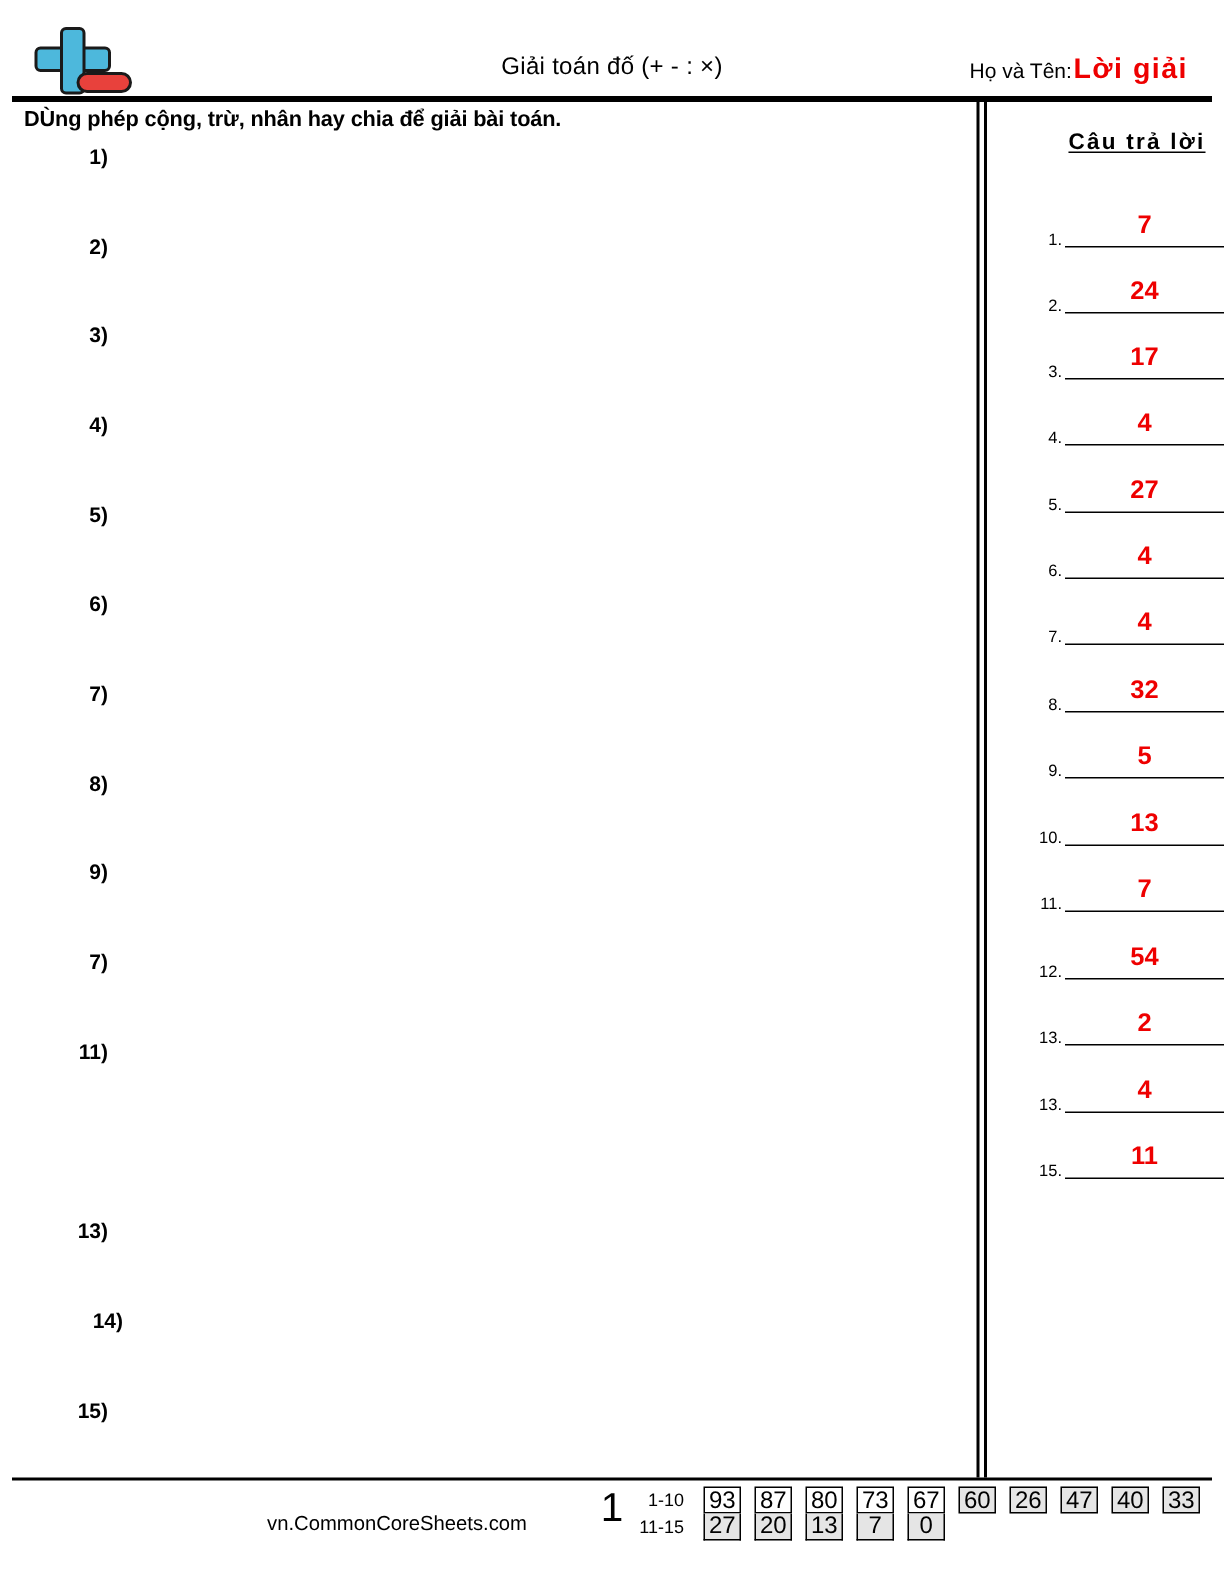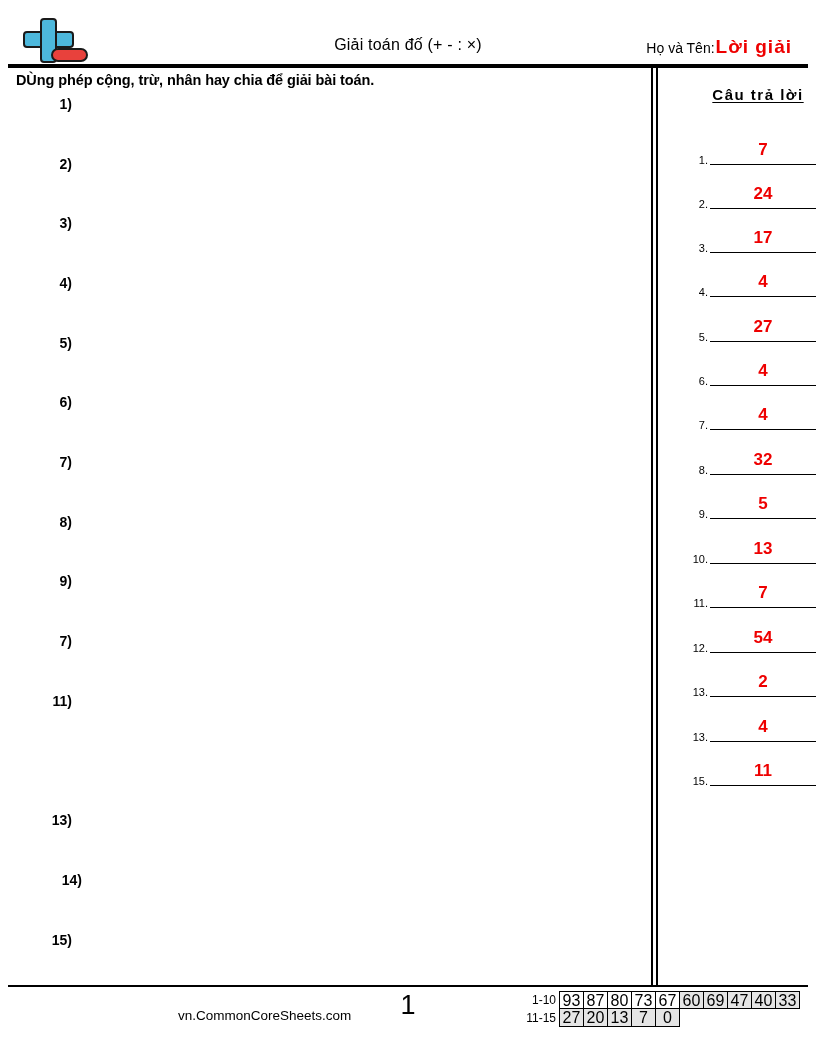--- a/index.html
+++ b/index.html
@@ -231,20 +231,21 @@
   }
 
   #score-table {
     position: absolute;
     right: 16px; top: 4px;
   }
   .score-row {
     display: flex;
     align-items: center;
     height: 18px;
+    gap: 10px;
   }
   .score-label {
     width: 42px;
     text-align: right;
     padding-right: 4px;
     font-size: 12px;
     line-height: 18px;
     box-sizing: border-box;
   }
   .score-cell {
@@ -453,21 +454,21 @@
 
   <div id="score-table">
       <div class="score-row">
         <div class="score-label">1-10</div>
         <div class="score-cell">93</div>
         <div class="score-cell">87</div>
         <div class="score-cell">80</div>
         <div class="score-cell">73</div>
         <div class="score-cell">67</div>
         <div class="score-cell tinted">60</div>
-        <div class="score-cell tinted">69</div>
+        <div class="score-cell tinted">26</div>
         <div class="score-cell tinted">47</div>
         <div class="score-cell tinted">40</div>
         <div class="score-cell tinted">33</div>
       </div>
       <div class="score-row second">
         <div class="score-label">11-15</div>
         <div class="score-cell tinted">27</div>
         <div class="score-cell tinted">20</div>
         <div class="score-cell tinted">13</div>
         <div class="score-cell tinted">7</div>

